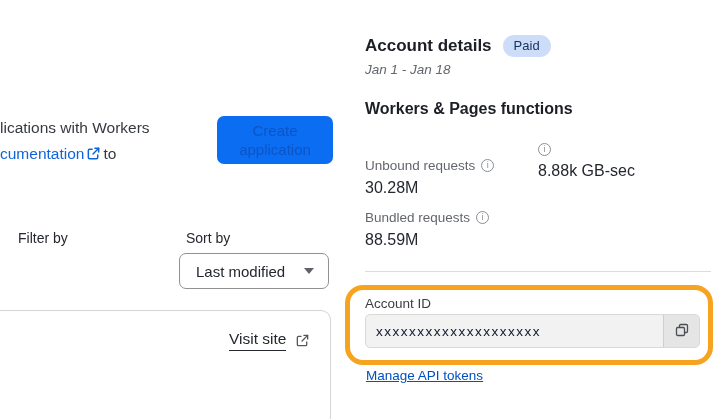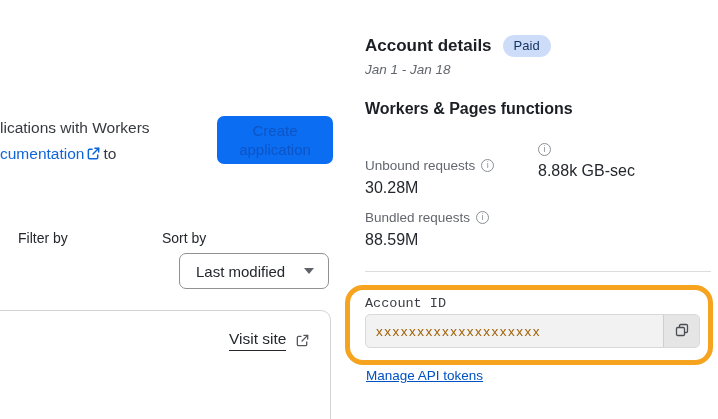--- a/index.html
+++ b/index.html
@@ -13,21 +13,21 @@
   .ext-icon { display:inline-block; width:15px; height:15px; vertical-align:-2px; margin:0 2px; }
   .ext-icon svg { display:block; width:100%; height:100%; }
   .ext-blue { stroke:#1064d9; }
 
   .create-btn { position:absolute; left:217px; top:116px; width:116px; height:48px;
     background:#0b6df2; border:none; border-radius:7px; font-family:inherit;
     font-size:15px; line-height:19px; color:#0d55c6; text-align:center; cursor:pointer; padding:0 8px; }
 
   .field-label { position:absolute; font-size:14px; color:#24282e; }
   .lbl-filter { left:18px; top:230px; }
-  .lbl-sort { left:162px; top:230px; }
+  .lbl-sort { left:186px; top:230px; }
 
   .select { position:absolute; top:253px; height:36px; background:#fff; border:1px solid #919191;
     border-radius:7px; display:flex; align-items:center; padding:0 14px 0 16px; cursor:pointer; }
   .sel-filter { left:17px; width:140px; }
   .sel-sort { left:179px; width:150px; }
   .select .val { font-size:15px; color:#24282e; flex:1; }
   .caret { width:0; height:0; border-left:5px solid transparent; border-right:5px solid transparent;
     border-top:6px solid #5f6369; margin-left:8px; }
 
   .site-card { position:absolute; left:-40px; top:310px; width:371px; height:160px;
@@ -51,25 +51,25 @@
   .metric .m-value { font-size:16px; color:#24282e; margin-top:6px; }
   .info-icon { display:inline-flex; width:13px; height:13px; border:1px solid #8a8f96; border-radius:50%;
     align-items:center; justify-content:center; font-size:9px; line-height:1; color:#8a8f96;
     font-style:normal; flex:none; }
 
   .divider { position:absolute; left:365px; top:271px; width:346px; height:1px; background:#dcdcdc; }
 
   .highlight-box { position:absolute; left:345px; top:285px; width:368px; height:80px;
     border:5px solid #f6a41f; border-radius:18px; pointer-events:none; }
 
-  .acct-id-label { position:absolute; left:365px; top:296px; font-size:13.5px; color:#3c4046;font-family:Liberation Mono, monospace; }
+  .acct-id-label { position:absolute; left:365px; top:296px; font-size:13.5px; color:#3c4046; }
   .acct-id-row { position:absolute; left:365px; top:314px; width:335px; height:34px;
     background:#f2f2f2; border:1px solid #d9d9d9; border-radius:5px; display:flex; overflow:hidden; }
   .acct-id-input { flex:1; border:none; background:transparent; font-family:inherit;
-    font-size:13.5px; letter-spacing:1.5px; color:#a16207; padding:0 10px; outline:none; }
+    font-size:13.5px; letter-spacing:1.5px; color:#0f172a; padding:0 10px; outline:none; }
   .copy-btn { width:36px; height:100%; background:#e5e5e5; border:none; border-left:1px solid #cfcfcf;
     display:flex; align-items:center; justify-content:center; cursor:pointer; }
   .copy-btn svg { width:16px; height:16px; }
 
   .manage-link { position:absolute; left:366px; top:368px; font-size:13.5px; color:#0051c3;
     text-decoration:underline; cursor:pointer; }
 </style>
 </head>
 <body>
 

